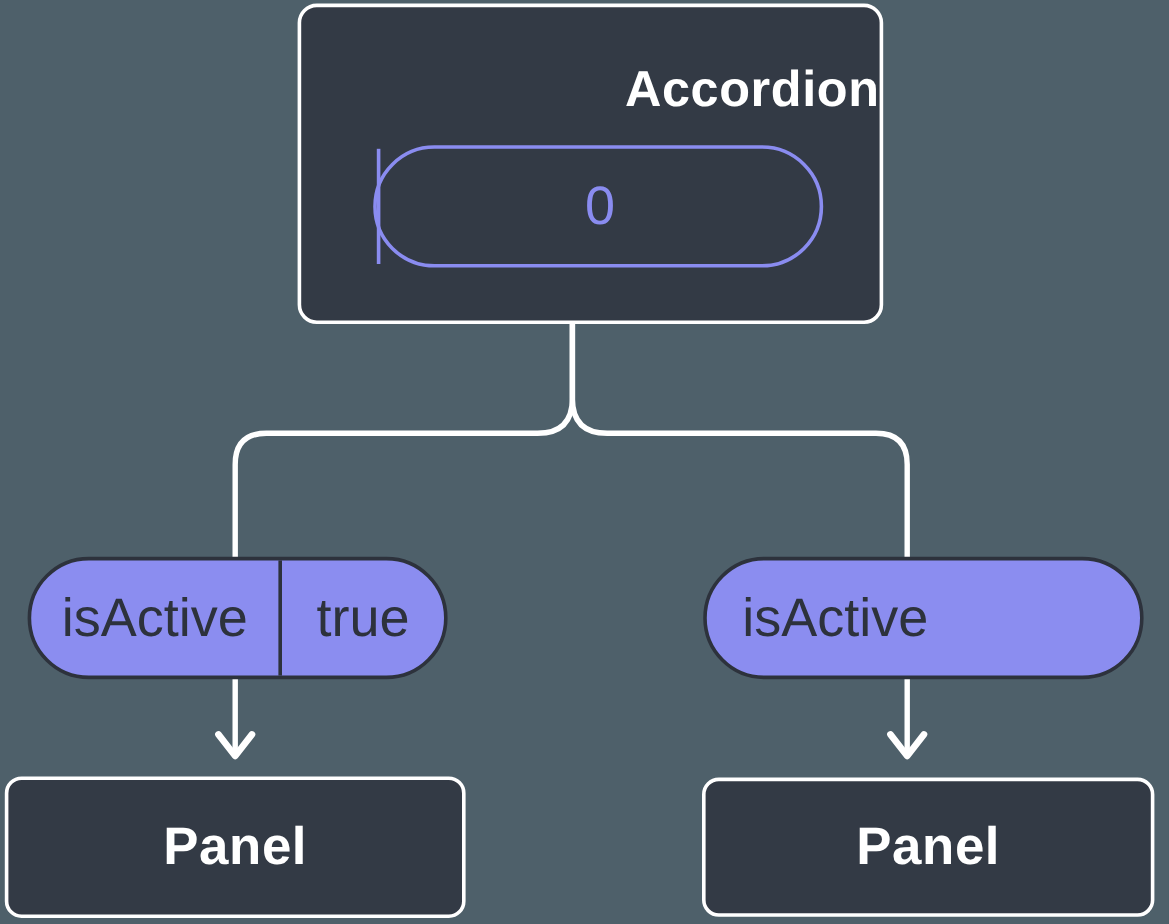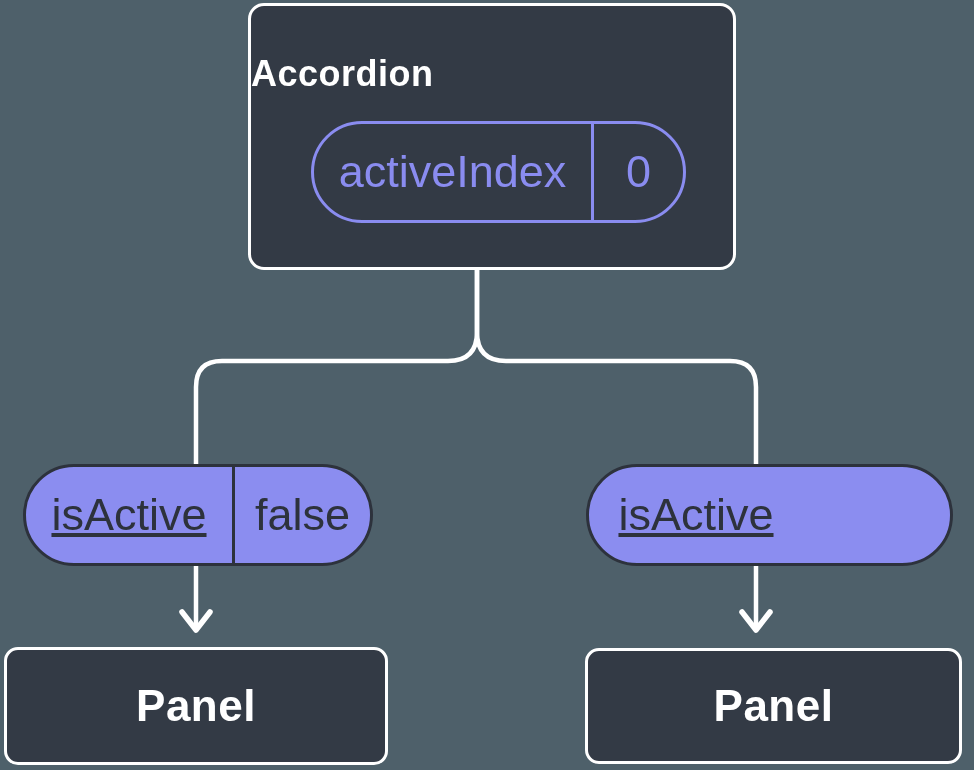--- a/index.html
+++ b/index.html
@@ -33,23 +33,23 @@
     top: 3px;
     width: 488px;
     height: 267px;
     border-radius: 16px;
   }
   .node-title {
     position: absolute;
     left: 0;
     right: 0;
     top: 49px;
-    text-align: left;
+    text-align: right;
     color: #ffffff;
-    font-size: 36px;
+    font-size: 42px;
     font-weight: 600;
     line-height: 38px;
     letter-spacing: 0.5px;
   }
   .state-pill {
     position: absolute;
     left: 60px;
     top: 115px;
     width: 375px;
     height: 102px;
@@ -93,21 +93,20 @@
     width: 350px;
   }
   .prop-pill-right {
     left: 586px;
     width: 367px;
   }
   .prop-pill .pill-key {
     display: flex;
     align-items: center;
     justify-content: center;
-    text-decoration: underline;
   }
   .prop-pill-left .pill-key { width: 206px; }
   .prop-pill-right .pill-key { width: 214px; }
   .prop-pill .pill-val {
     flex: 1;
     border-left: 3px solid #2d323c;
     display: flex;
     align-items: center;
     justify-content: center;
   }
@@ -142,28 +141,27 @@
   <svg id="connector-svg" width="974" height="770" viewBox="0 0 974 770">
     <path d="M477 266 L477 332 Q477 361 448 361 L222 361 Q196 361 196 387 L196 628" fill="none" stroke="#ffffff" stroke-width="4.5" stroke-linecap="round"></path>
     <path d="M477 266 L477 332 Q477 361 506 361 L730 361 Q756 361 756 387 L756 628" fill="none" stroke="#ffffff" stroke-width="4.5" stroke-linecap="round"></path>
     <path d="M182 612 L196 630 L210 612" fill="none" stroke="#ffffff" stroke-width="5.5" stroke-linecap="round" stroke-linejoin="round"></path>
     <path d="M742 612 L756 630 L770 612" fill="none" stroke="#ffffff" stroke-width="5.5" stroke-linecap="round" stroke-linejoin="round"></path>
   </svg>
 
   <div class="node accordion-node">
     <div class="node-title">Accordion</div>
     <div class="state-pill">
-      <div class="pill-key">activeIndex</div>
       <div class="pill-val">0</div>
     </div>
   </div>
 
   <div class="prop-pill prop-pill-left">
     <div class="pill-key">isActive</div>
-    <div class="pill-val">false</div>
+    <div class="pill-val">true</div>
   </div>
 
   <div class="prop-pill prop-pill-right">
     <div class="pill-key">isActive</div>
   </div>
 
   <div class="node panel-node panel-node-left">
     <span>Panel</span>
   </div>
 

